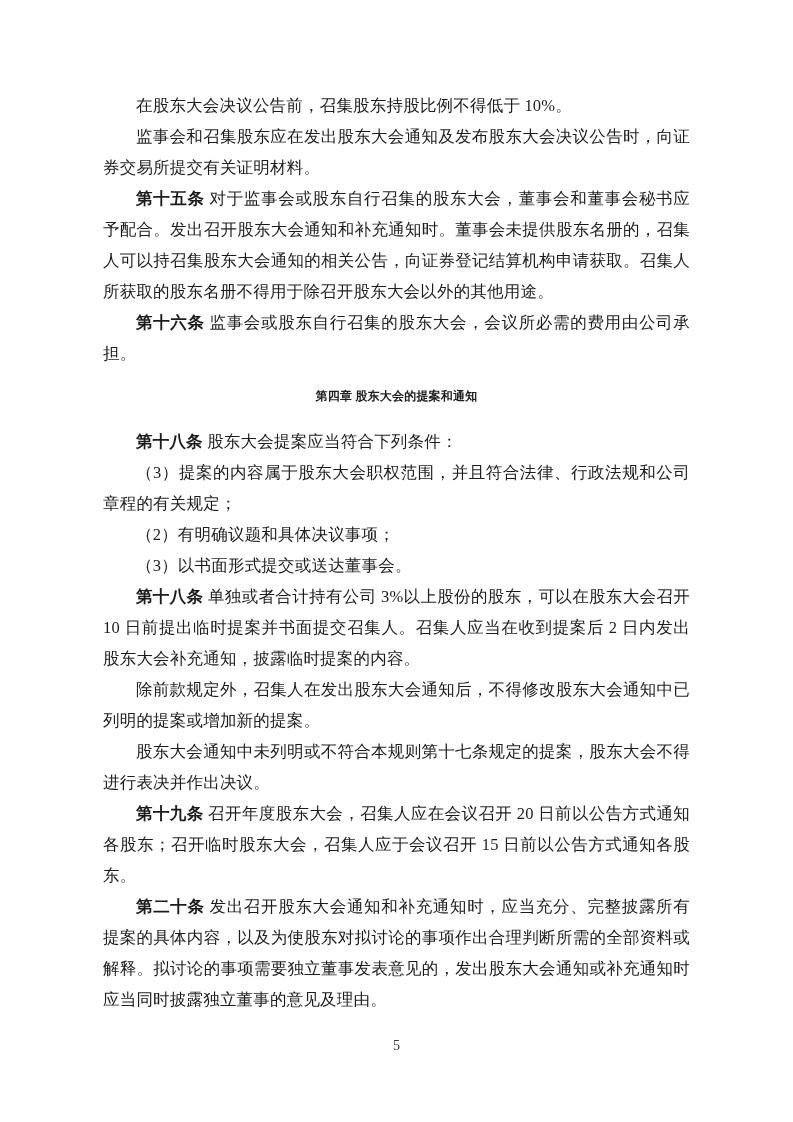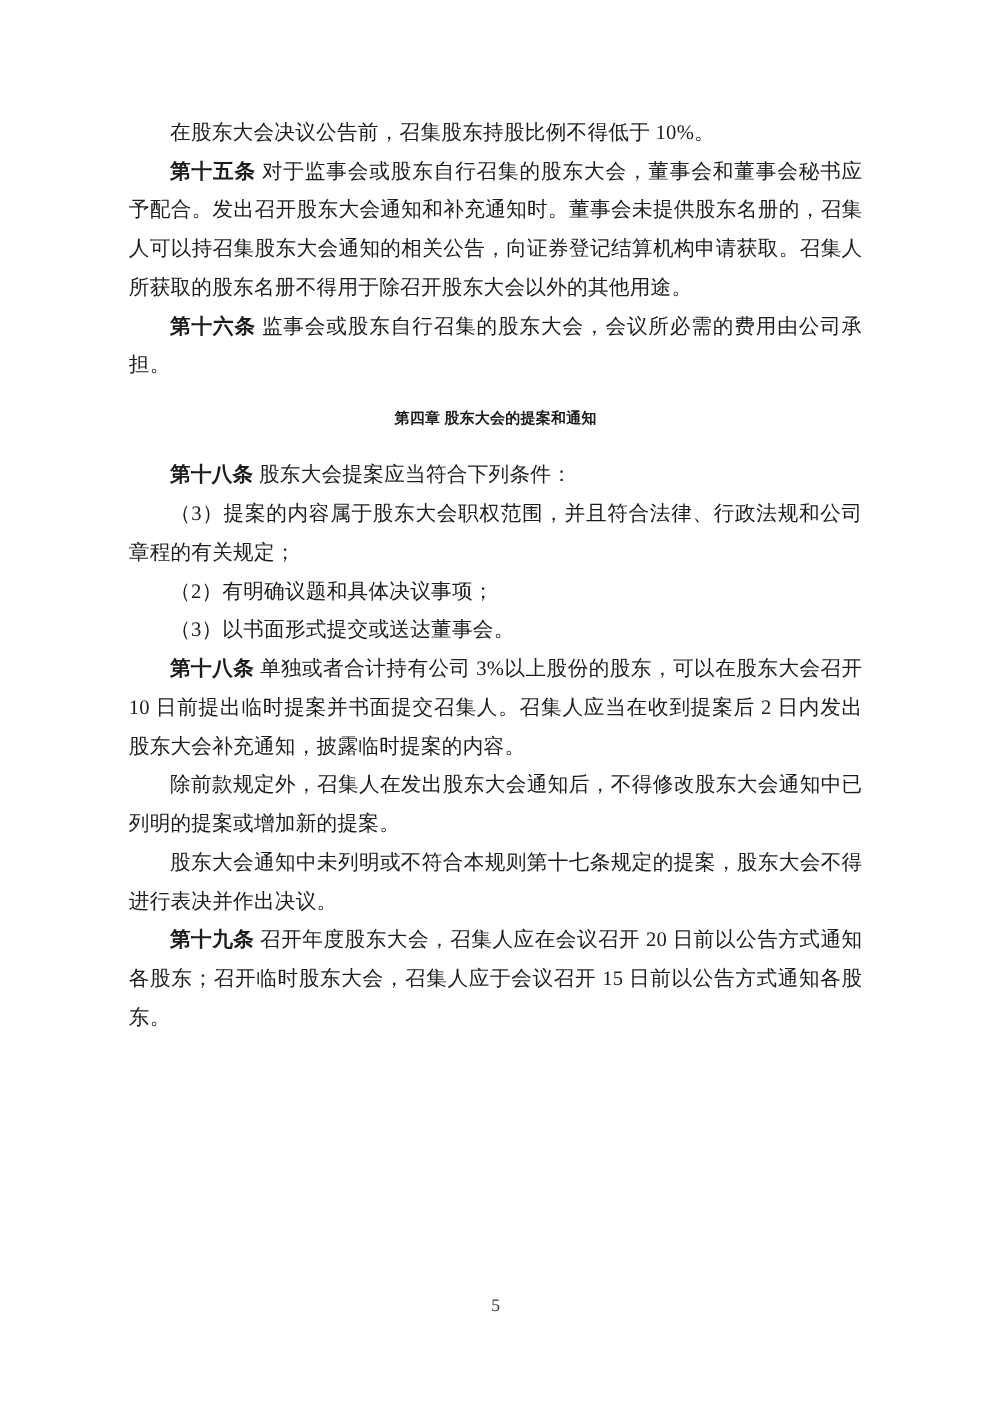--- a/index.html
+++ b/index.html
@@ -57,28 +57,30 @@
     line-height: 20px;
     color: #333333;
   }
 </style>
 </head>
 <body>
 
 <div class="page">
   <div class="doc-body" id="doc-body">
       <p class="body-para"><span>在股东大会决议公告前，召集股东持股比例不得低于 10%。</span></p>
+      <p class="body-para"><span>监事会和召集股东应在发出股东大会通知及发布股东大会决议公告时，向证券交易所提交有关证明材料。</span></p>
       <p class="body-para"><b>第十五条</b><span> 对于监事会或股东自行召集的股东大会，董事会和董事会秘书应予配合。发出召开股东大会通知和补充通知时。董事会未提供股东名册的，召集人可以持召集股东大会通知的相关公告，向证券登记结算机构申请获取。召集人所获取的股东名册不得用于除召开股东大会以外的其他用途。</span></p>
       <p class="body-para"><b>第十六条</b><span> 监事会或股东自行召集的股东大会，会议所必需的费用由公司承担。</span></p>
       <p class="chapter-heading"><b>第四章 股东大会的提案和通知</b></p>
       <p class="body-para"><b>第十八条</b><span> 股东大会提案应当符合下列条件：</span></p>
       <p class="body-para"><span>（3）提案的内容属于股东大会职权范围，并且符合法律、行政法规和公司章程的有关规定；</span></p>
       <p class="body-para"><span>（2）有明确议题和具体决议事项；</span></p>
       <p class="body-para"><span>（3）以书面形式提交或送达董事会。</span></p>
       <p class="body-para"><b>第十八条</b><span> 单独或者合计持有公司 3%以上股份的股东，可以在股东大会召开 10 日前提出临时提案并书面提交召集人。召集人应当在收到提案后 2 日内发出股东大会补充通知，披露临时提案的内容。</span></p>
       <p class="body-para"><span>除前款规定外，召集人在发出股东大会通知后，不得修改股东大会通知中已列明的提案或增加新的提案。</span></p>
       <p class="body-para"><span>股东大会通知中未列明或不符合本规则第十七条规定的提案，股东大会不得进行表决并作出决议。</span></p>
       <p class="body-para"><b>第十九条</b><span> 召开年度股东大会，召集人应在会议召开 20 日前以公告方式通知各股东；召开临时股东大会，召集人应于会议召开 15 日前以公告方式通知各股东。</span></p>
+      <p class="body-para"><b>第二十条</b><span> 发出召开股东大会通知和补充通知时，应当充分、完整披露所有提案的具体内容，以及为使股东对拟讨论的事项作出合理判断所需的全部资料或解释。拟讨论的事项需要独立董事发表意见的，发出股东大会通知或补充通知时应当同时披露独立董事的意见及理由。</span></p>
     </div>
   <div class="footer">
     <span>5</span>
   </div>
 </div>
 
 </body></html>

